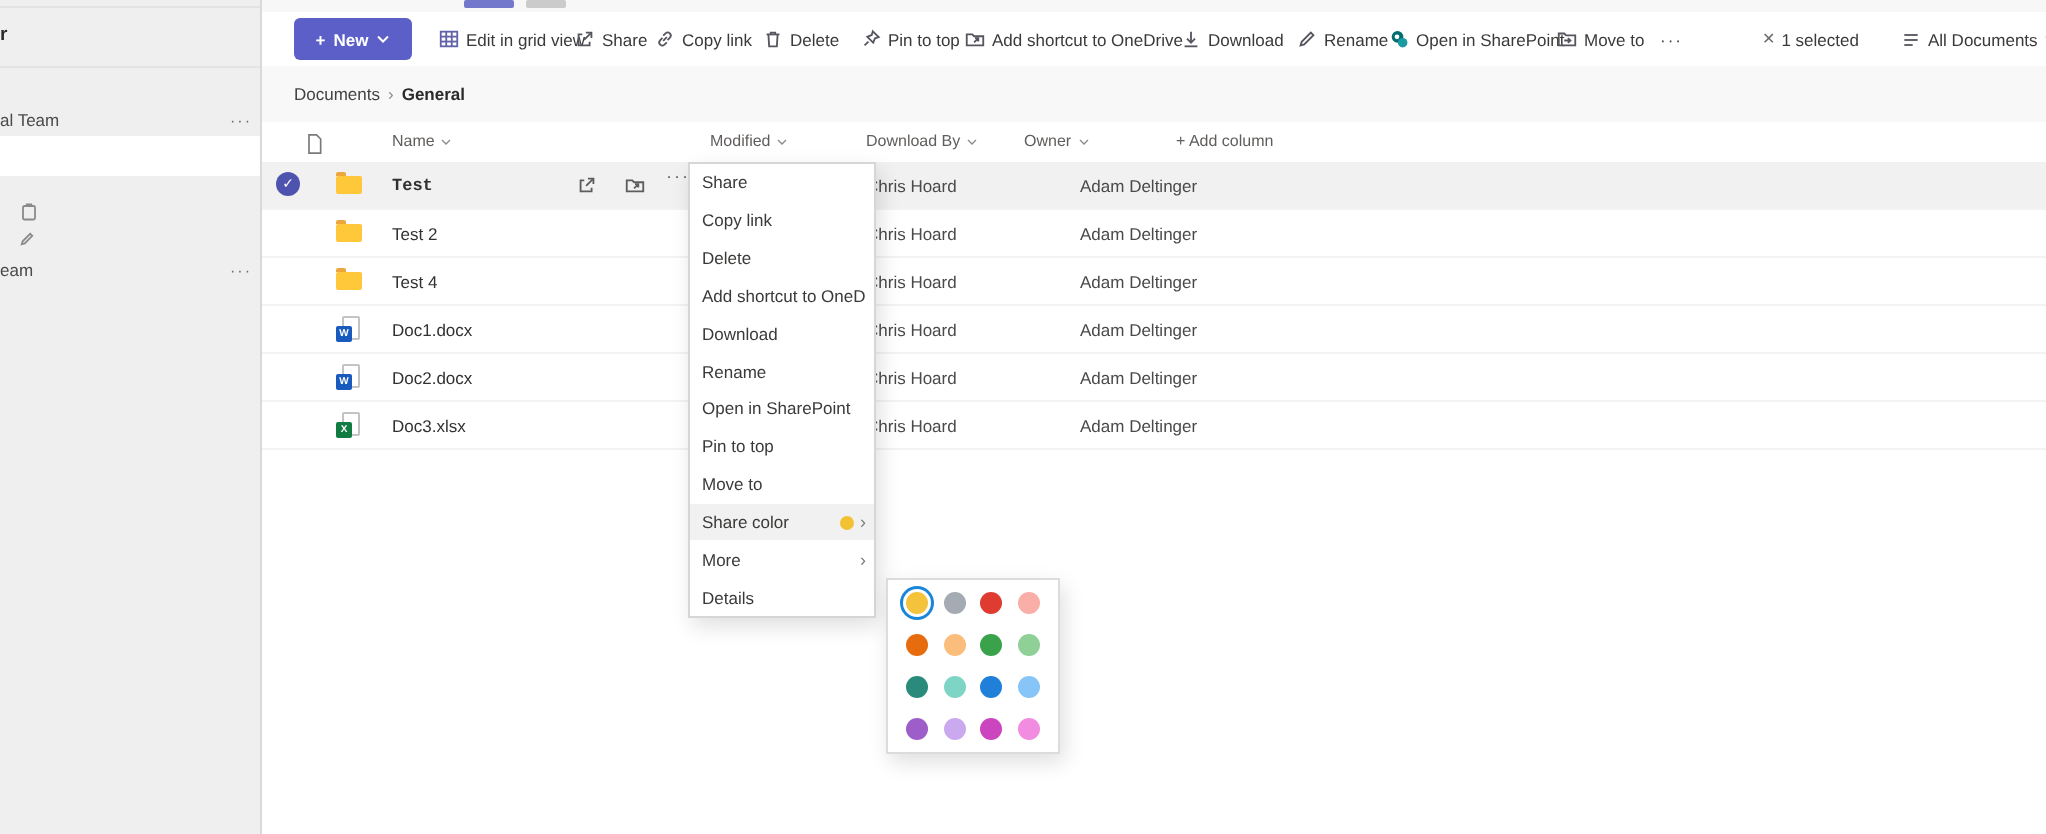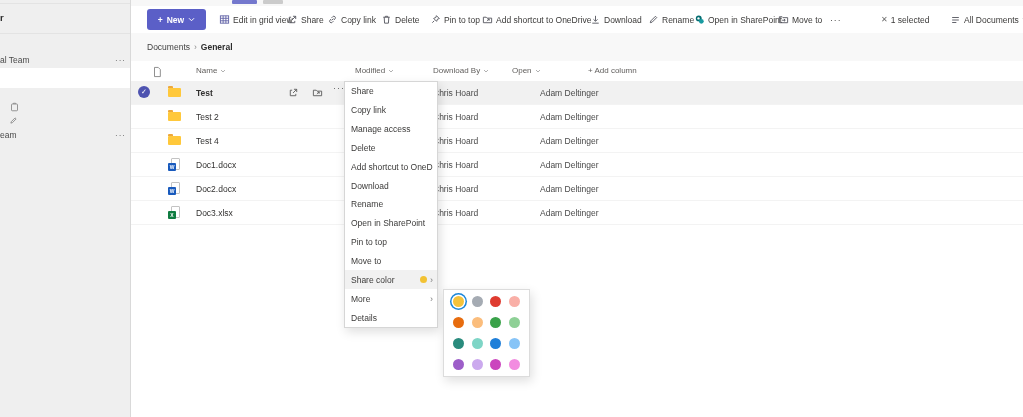--- a/index.html
+++ b/index.html
@@ -35,21 +35,21 @@
   .crumb{position:absolute;left:16px;top:9px;display:flex;align-items:center;gap:4px;font-size:8.5px;color:#424242;}
   .crumb .cur{font-weight:bold;color:#2b2b2b;}
   .crumb .sep{color:#8a8a8a;}
 
   .thead{position:absolute;left:0;top:61px;right:0;height:20px;font-size:8px;color:#605e5c;}
   .th{position:absolute;top:5px;display:flex;align-items:center;gap:3px;cursor:pointer;white-space:nowrap;}
   .rows{position:absolute;left:0;top:81px;right:0;}
   .row{position:relative;height:23px;border-bottom:1px solid #f3f3f3;font-size:8.5px;cursor:pointer;}
   .row.selected{background:#f1f1f1;}
   .cell-name{position:absolute;left:65px;top:7px;color:#323130;}
-  .row.selected .cell-name{font-weight:bold;}
+  .row.selected .cell-name{font-weight:bold;font-family:Liberation Mono, monospace;}
   .cell-mby{position:absolute;left:302px;top:7px;color:#4a4a4a;}
   .cell-owner{position:absolute;left:381px;top:7px;color:#4a4a4a;margin-left:28px;}
   .checkcircle{position:absolute;left:7px;top:5px;width:12px;height:12px;border-radius:50%;
                background:#4e53b0;color:#fff;font-size:7px;display:flex;align-items:center;justify-content:center;}
   .fileicon{position:absolute;left:37px;top:5px;width:14px;height:13px;}
   .folder{position:absolute;left:0;top:2px;width:13px;height:9px;background:#ffc83b;border-radius:1px;}
   .folder:before{content:'';position:absolute;top:-2px;left:0;width:5px;height:2px;background:#eda83c;border-radius:1px 1px 0 0;}
   .page{position:absolute;left:3px;top:0;width:9px;height:12px;background:#fff;border:1px solid #c3c3c3;border-radius:1px;box-sizing:border-box;}
   .badge{position:absolute;left:0;bottom:0;width:8px;height:8px;color:#fff;font-size:5px;line-height:8px;
          text-align:center;border-radius:1px;font-weight:bold;}
@@ -257,21 +257,21 @@
             <polyline points="1,1.5 4,4.5 7,1.5" fill="none" stroke="#8a8a8a" stroke-width="1"></polyline>
           </svg>
       </span>
       <span class="th" style="left:302px">
         <span>Download By</span>
         <svg width="6" height="4" viewBox="0 0 8 6">
             <polyline points="1,1.5 4,4.5 7,1.5" fill="none" stroke="#8a8a8a" stroke-width="1"></polyline>
           </svg>
       </span>
       <span class="th" style="left:381px">
-        <span>Open</span>
+        <span>Owner</span>
         <svg width="6" height="4" viewBox="0 0 8 6">
             <polyline points="1,1.5 4,4.5 7,1.5" fill="none" stroke="#8a8a8a" stroke-width="1"></polyline>
           </svg>
       </span>
       <span class="th" style="left:457px">+ Add column</span>
     </div>
 
     <div class="rows">
 
       <div class="row selected">
@@ -347,23 +347,20 @@
       </div>
     </div>
   </div>
 
   <div class="menu">
     <div class="menu-item">
         <span class="mi-label">Share</span>
       </div>
     <div class="menu-item">
         <span class="mi-label">Copy link</span>
-      </div>
-    <div class="menu-item">
-        <span class="mi-label">Manage access</span>
       </div>
     <div class="menu-item">
         <span class="mi-label">Delete</span>
       </div>
     <div class="menu-item">
         <span class="mi-label">Add shortcut to OneDrive</span>
       </div>
     <div class="menu-item">
         <span class="mi-label">Download</span>
       </div>

